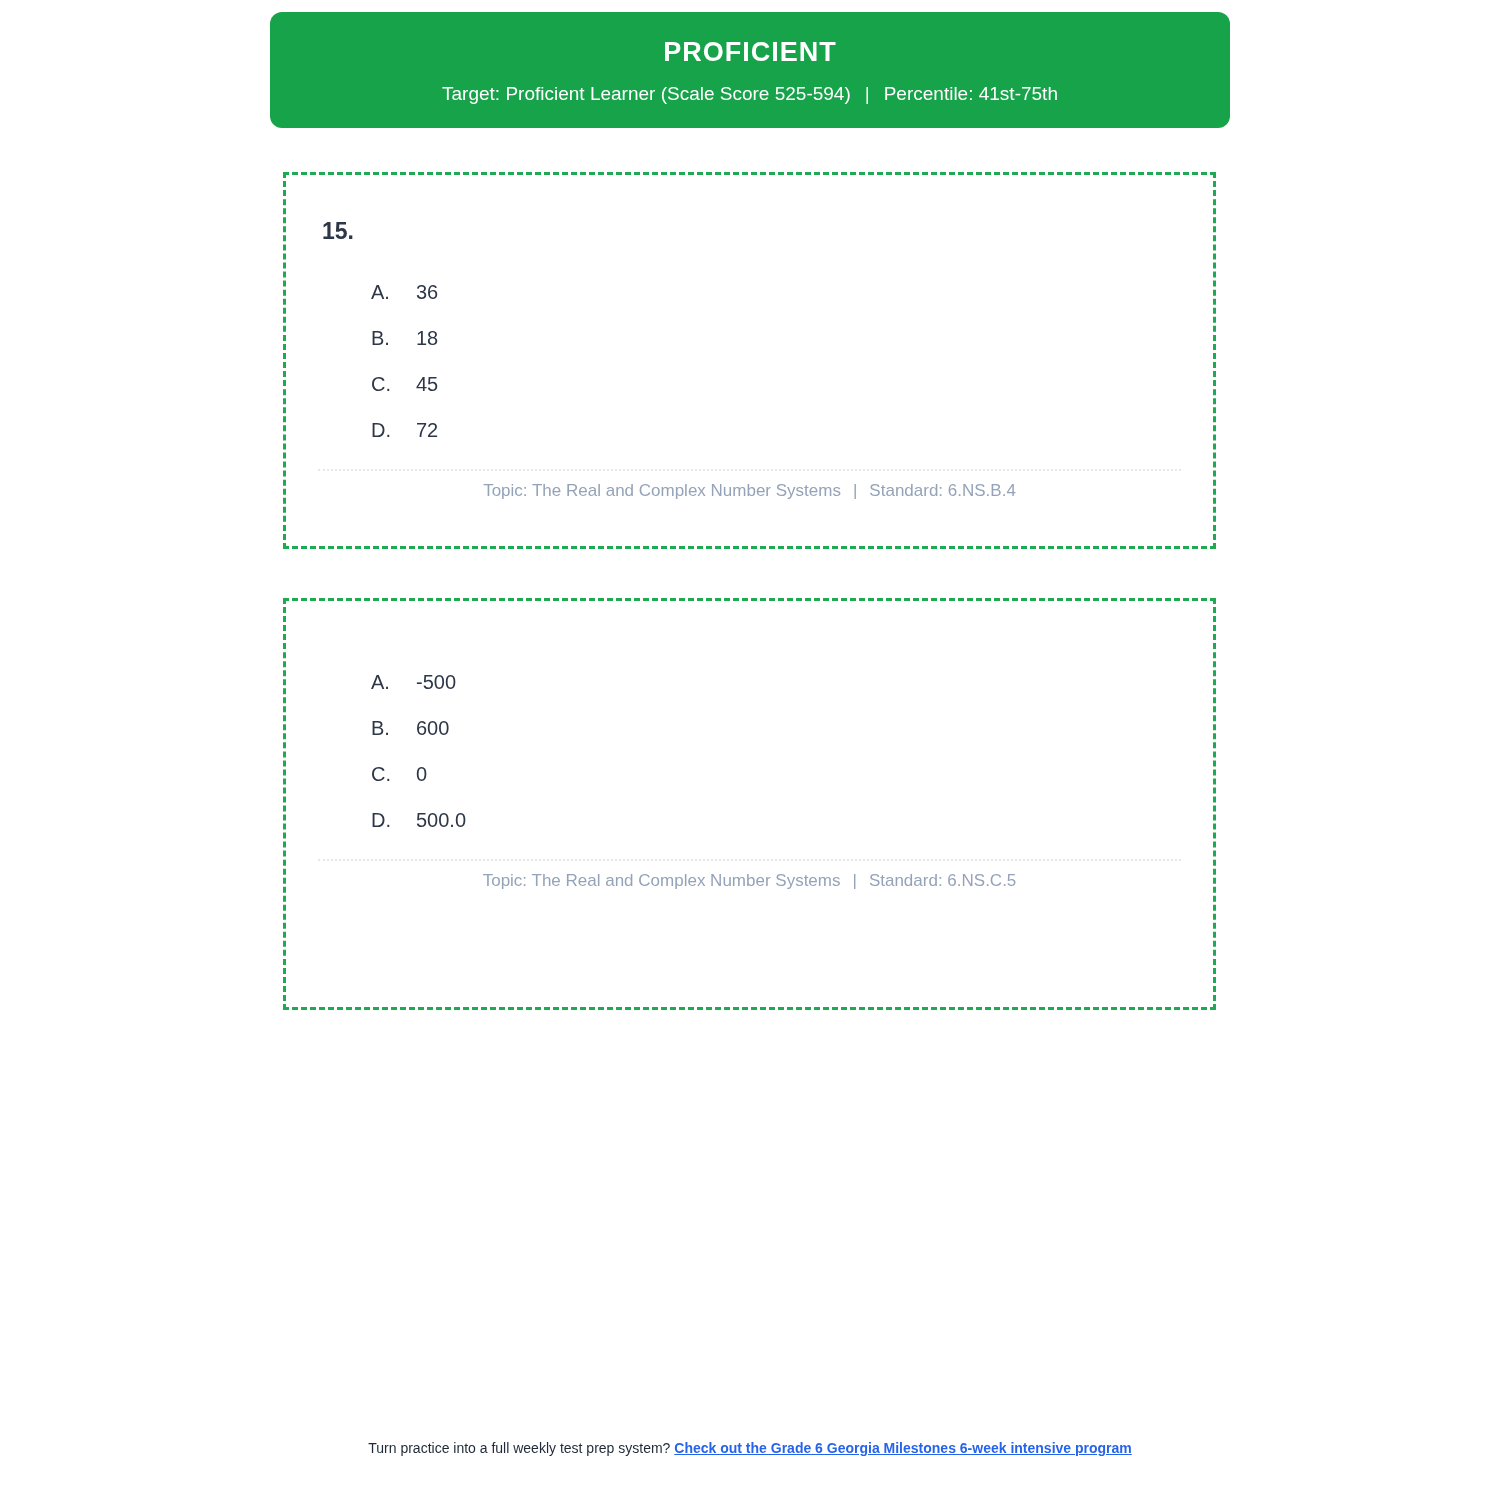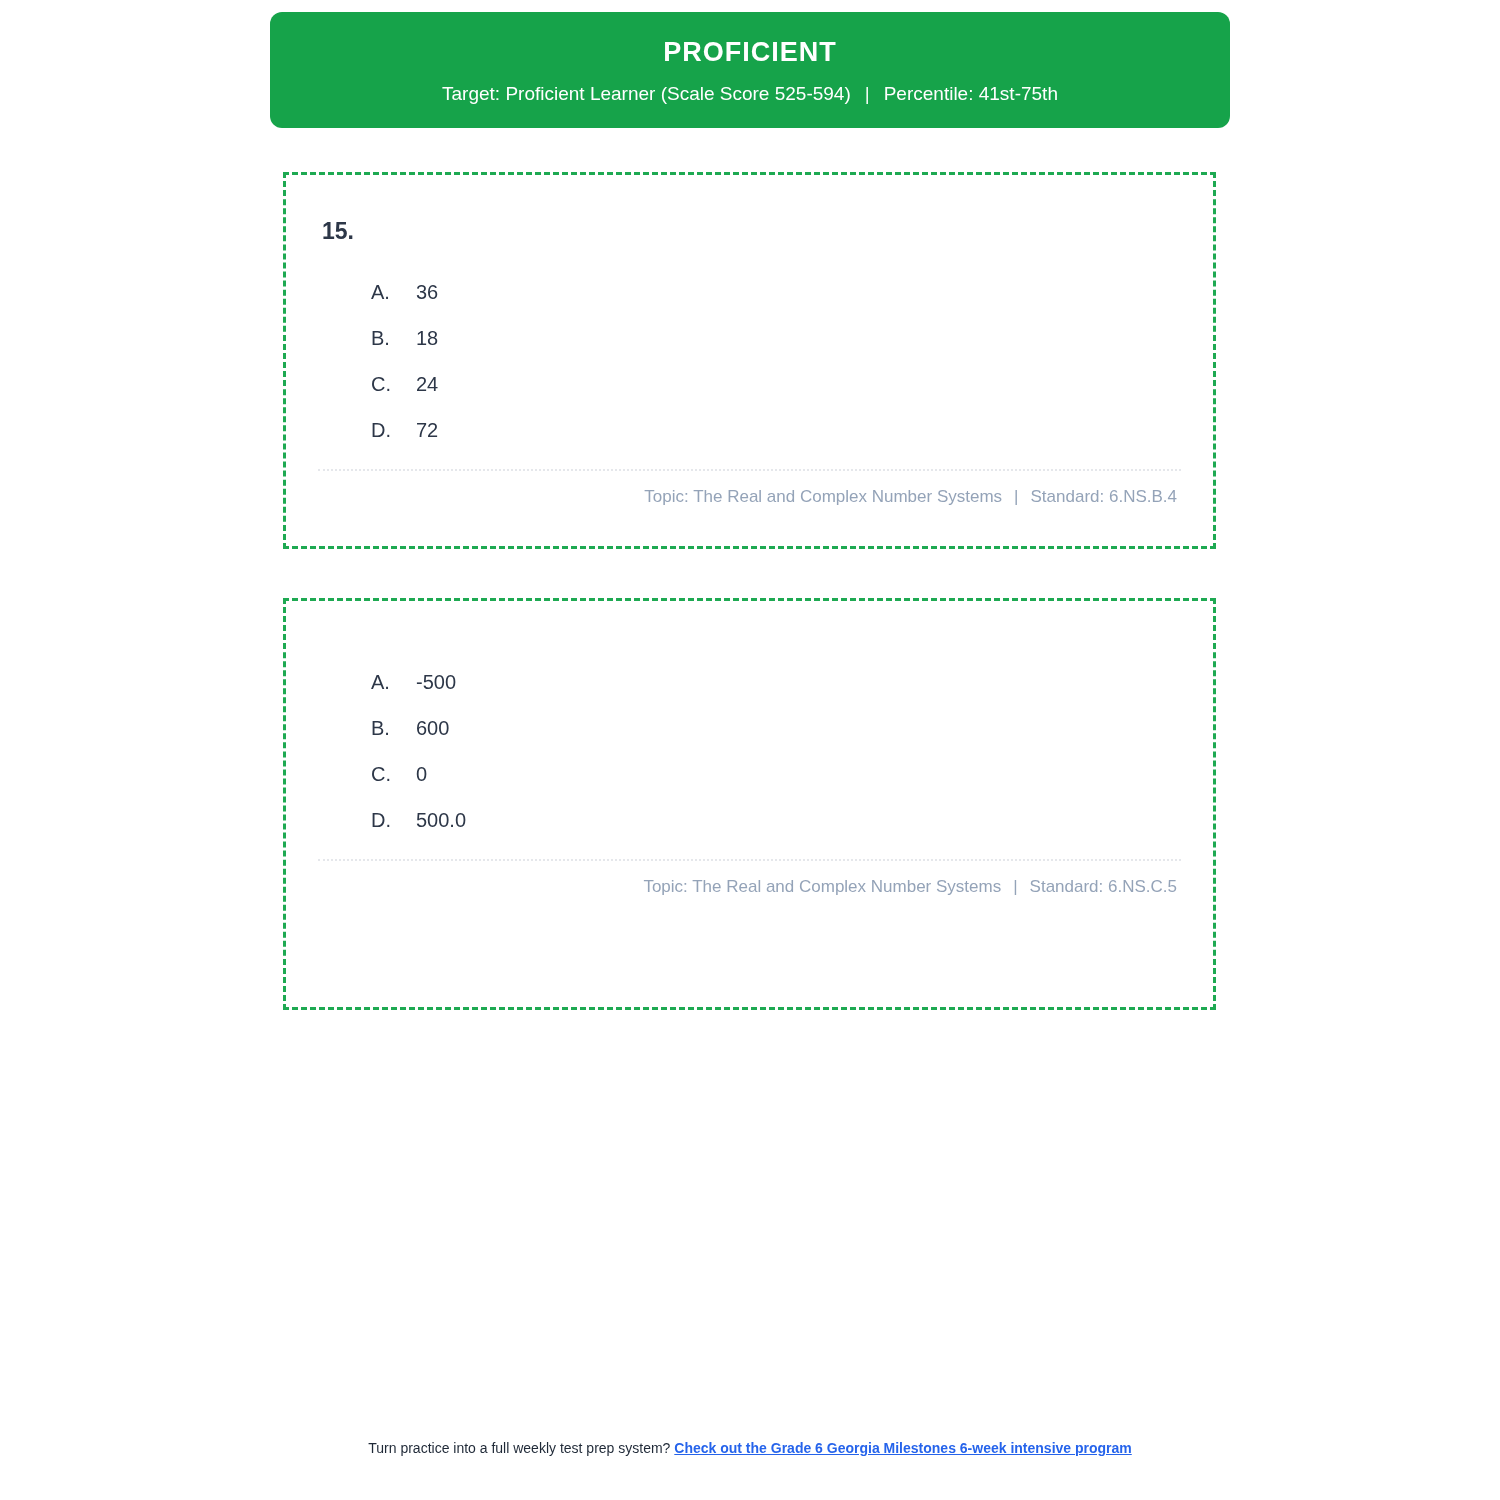--- a/index.html
+++ b/index.html
@@ -80,22 +80,22 @@
     line-height: 46px;
   }
   .option .opt-letter { width: 45px; flex: 0 0 45px; }
 
   .card-divider {
     border: 0;
     border-top: 2px dotted #e5e7eb;
     margin: 16px -4px 0 -4px;
   }
   .meta-row {
-    margin-top: 14px;
-    text-align: right;
+    margin-top: 8px;
+    text-align: center;
     font-size: 17px;
     color: #94a3b8;
     line-height: 24px;
   }
   .meta-row .sep { margin: 0 12px; }
 
   
   .footer {
     position: absolute;
     left: 290px;
@@ -131,21 +131,21 @@
     <div class="option">
       <span class="opt-letter">A.</span>
       <span class="opt-value">36</span>
     </div>
     <div class="option">
       <span class="opt-letter">B.</span>
       <span class="opt-value">18</span>
     </div>
     <div class="option">
       <span class="opt-letter">C.</span>
-      <span class="opt-value">24</span>
+      <span class="opt-value">45</span>
     </div>
     <div class="option">
       <span class="opt-letter">D.</span>
       <span class="opt-value">72</span>
     </div>
   </div>
   <hr class="card-divider">
   <div class="meta-row">
     <span>Topic: The Real and Complex Number Systems</span><span class="sep">|</span><span>Standard: 6.NS.B.4</span>
   </div>

